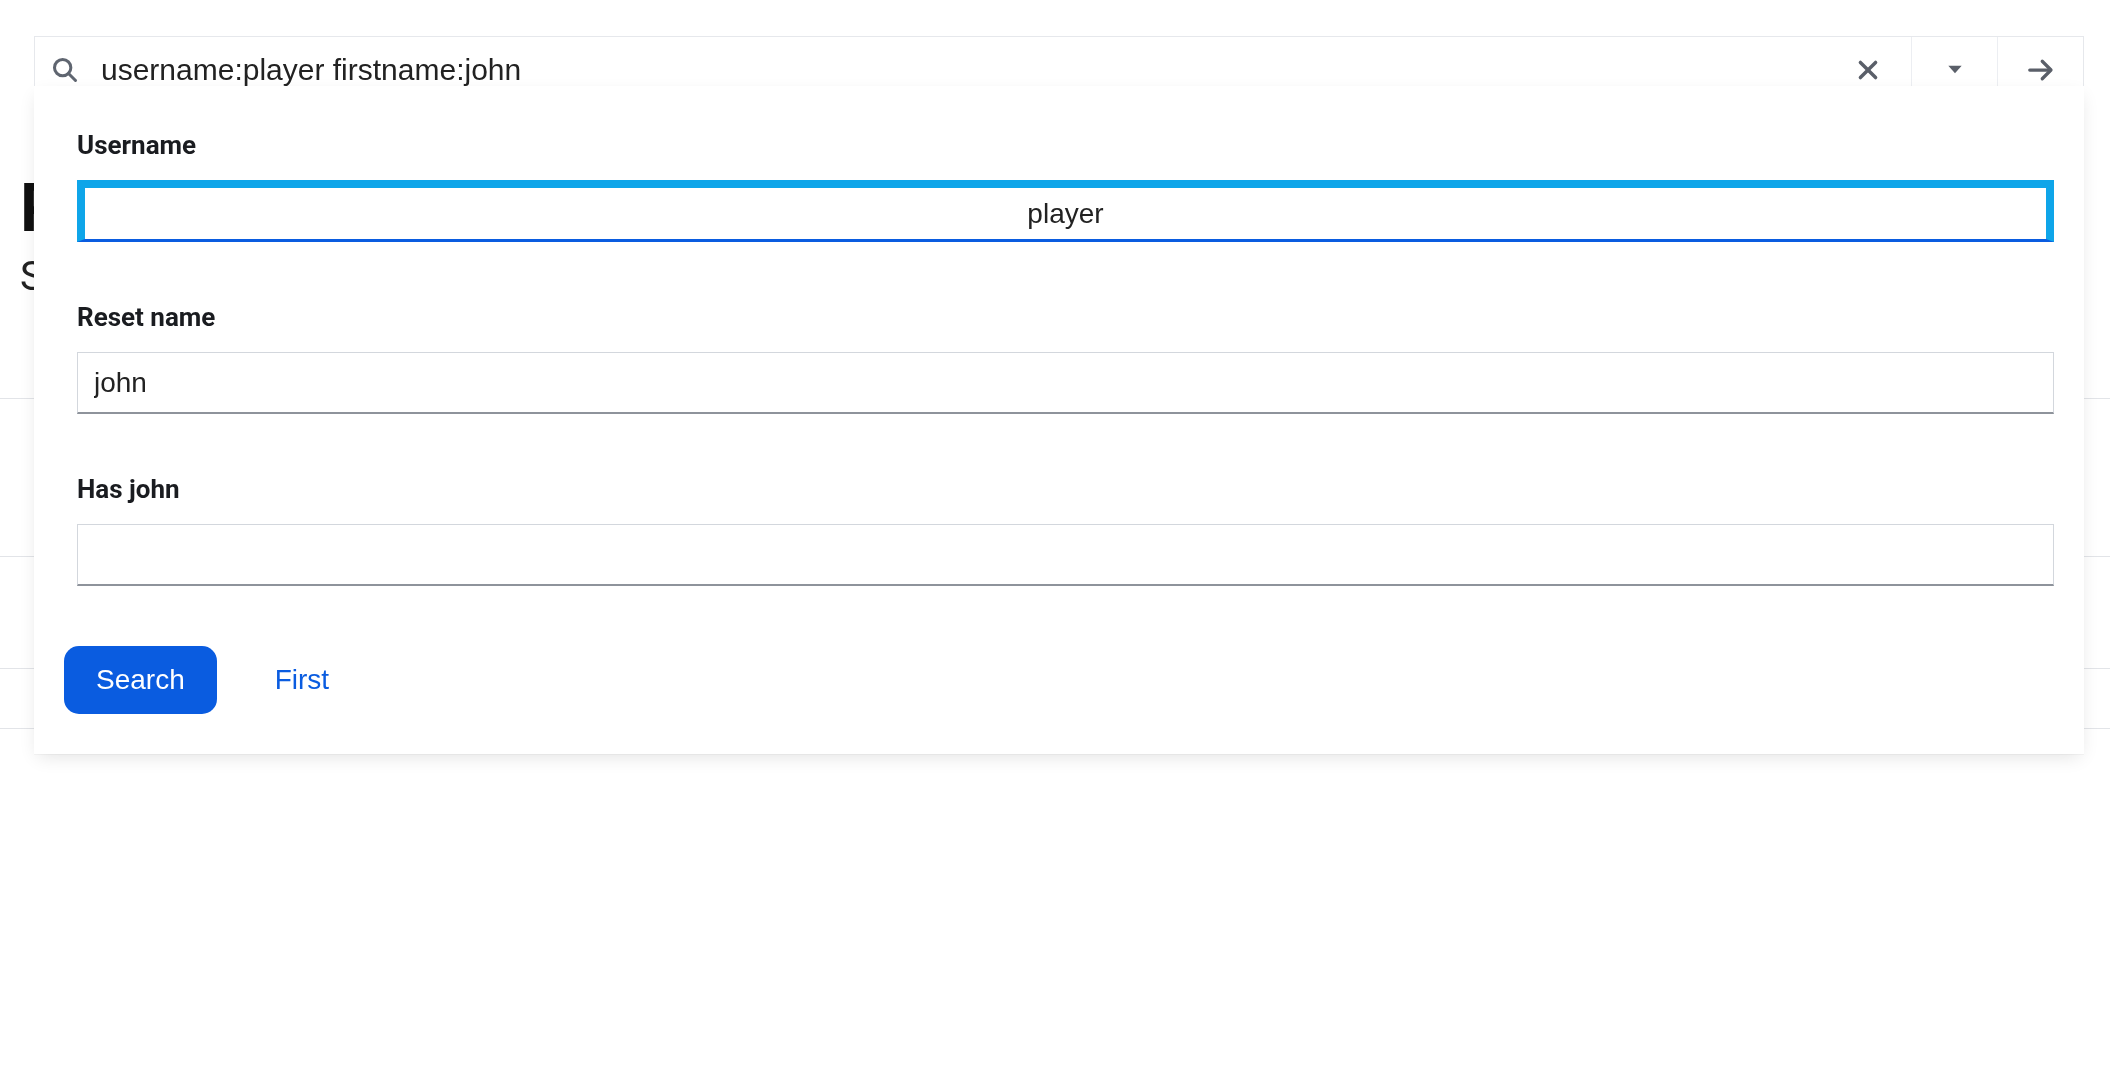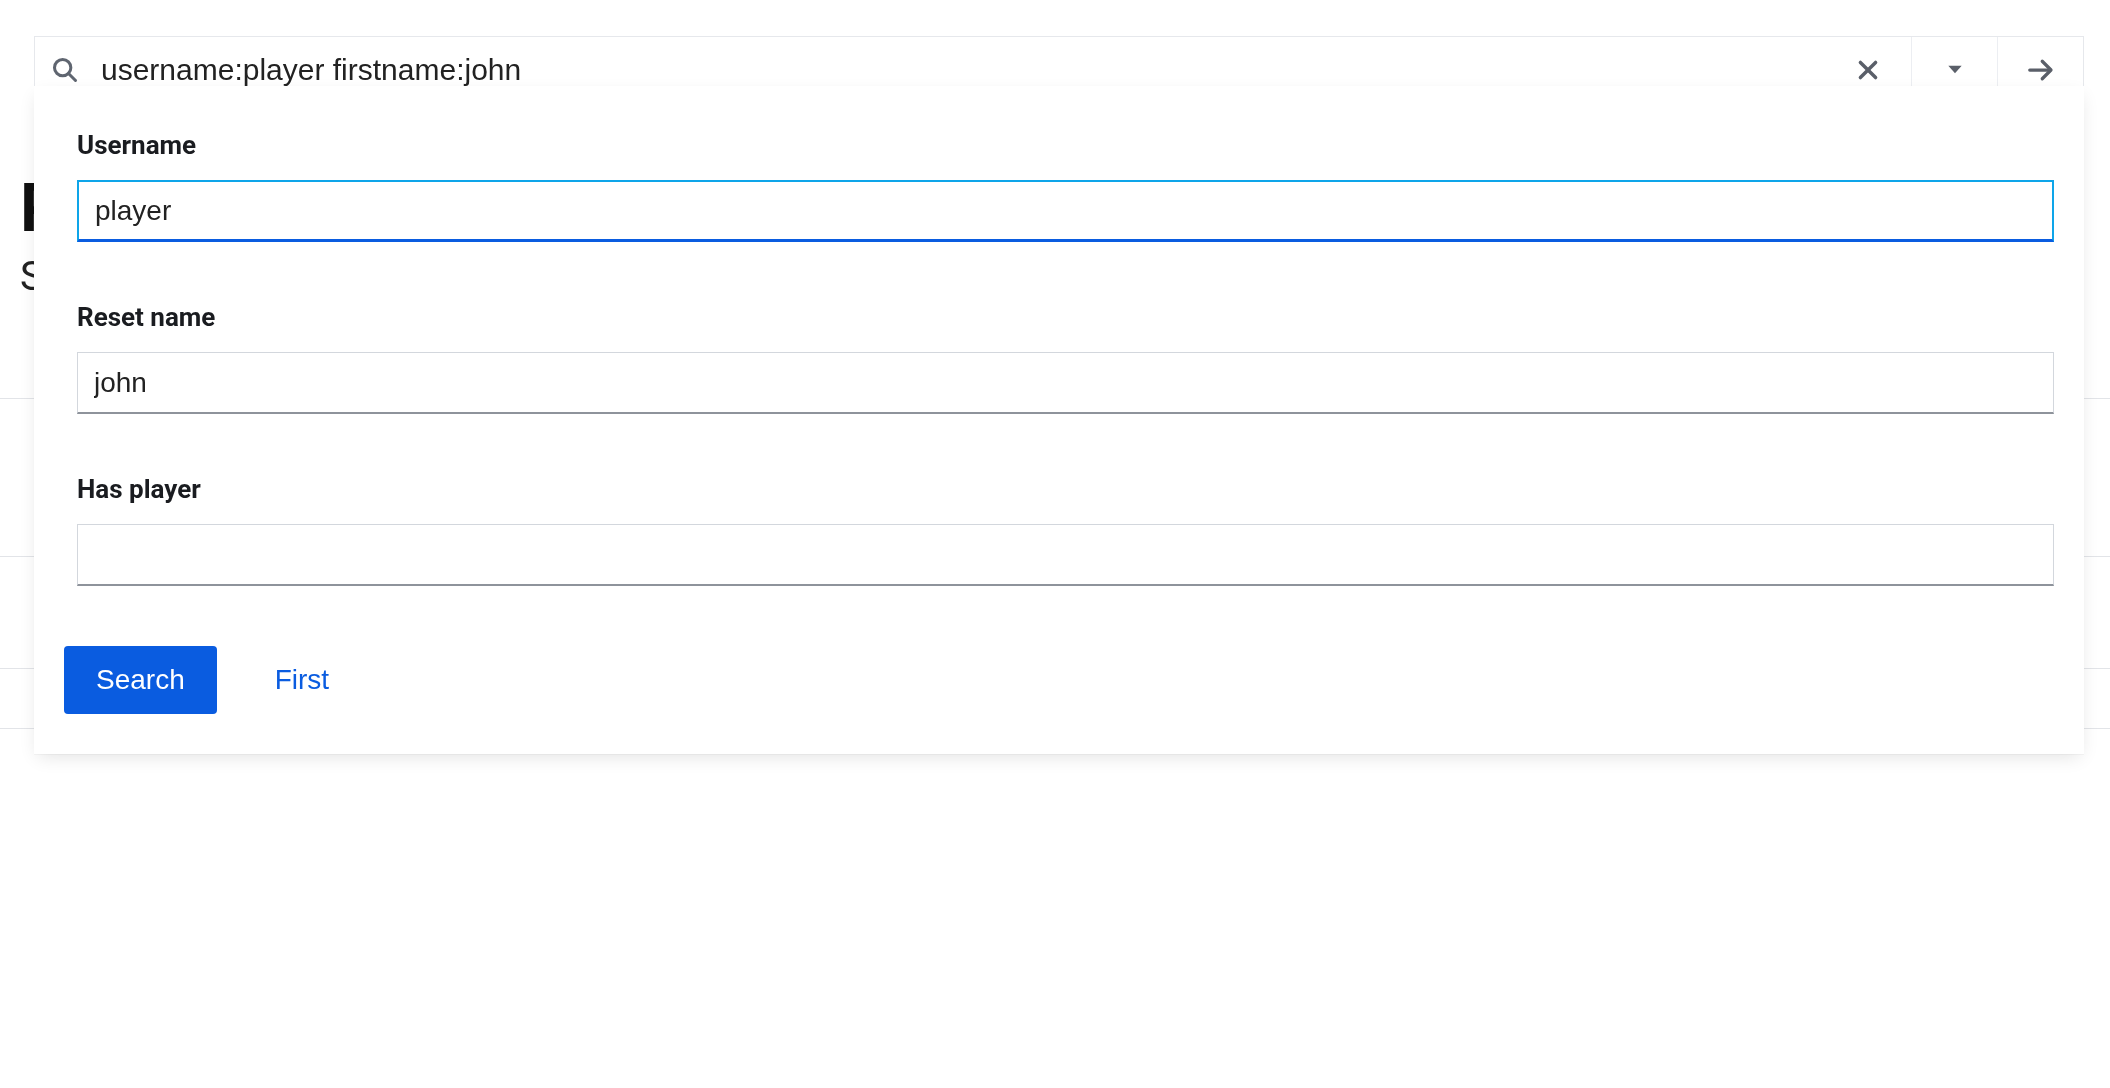--- a/index.html
+++ b/index.html
@@ -111,37 +111,38 @@
       padding: 0 16px;
       font-size: 28px;
       font-weight: 400;
       color: #222;
       background: #fff;
       border: 1px solid #d3d7dd;
       border-bottom: 2px solid #8e939b;
       outline: none;
     }
     .input.focused {
-      border: 2px solid #0ea5e9;
+      border: 8px solid #0ea5e9;
       border-bottom: 3px solid #0a5ce0;
+      text-align: center;
     }
 
     .actions {
       display: flex;
       align-items: center;
       gap: 58px;
     }
     .btn-primary {
       background: #0a5ce0;
       color: #fff;
       font-size: 28px;
       font-weight: 500;
       padding: 18px 32px;
       border: none;
-      border-radius: 4px;
+      border-radius: 15px;
       cursor: pointer;
     }
     .btn-link {
       background: none;
       border: none;
       color: #0a5ce0;
       font-size: 28px;
       font-weight: 500;
       cursor: pointer;
     }
@@ -197,21 +198,21 @@
     <label class="label">Username</label>
     <input class="input focused" type="text" value="player" style="">
   </div>
 
   <div class="field">
     <label class="label">Reset name</label>
     <input class="input" type="text" value="john" style="">
   </div>
 
   <div class="field">
-    <label class="label">Has player</label>
+    <label class="label">Has john</label>
     <input class="input" type="text" value="" style="">
   </div>
 
   <div class="actions">
     <button class="btn-primary">Search</button>
     <button class="btn-link">First</button>
   </div>
 
 </div>
 

